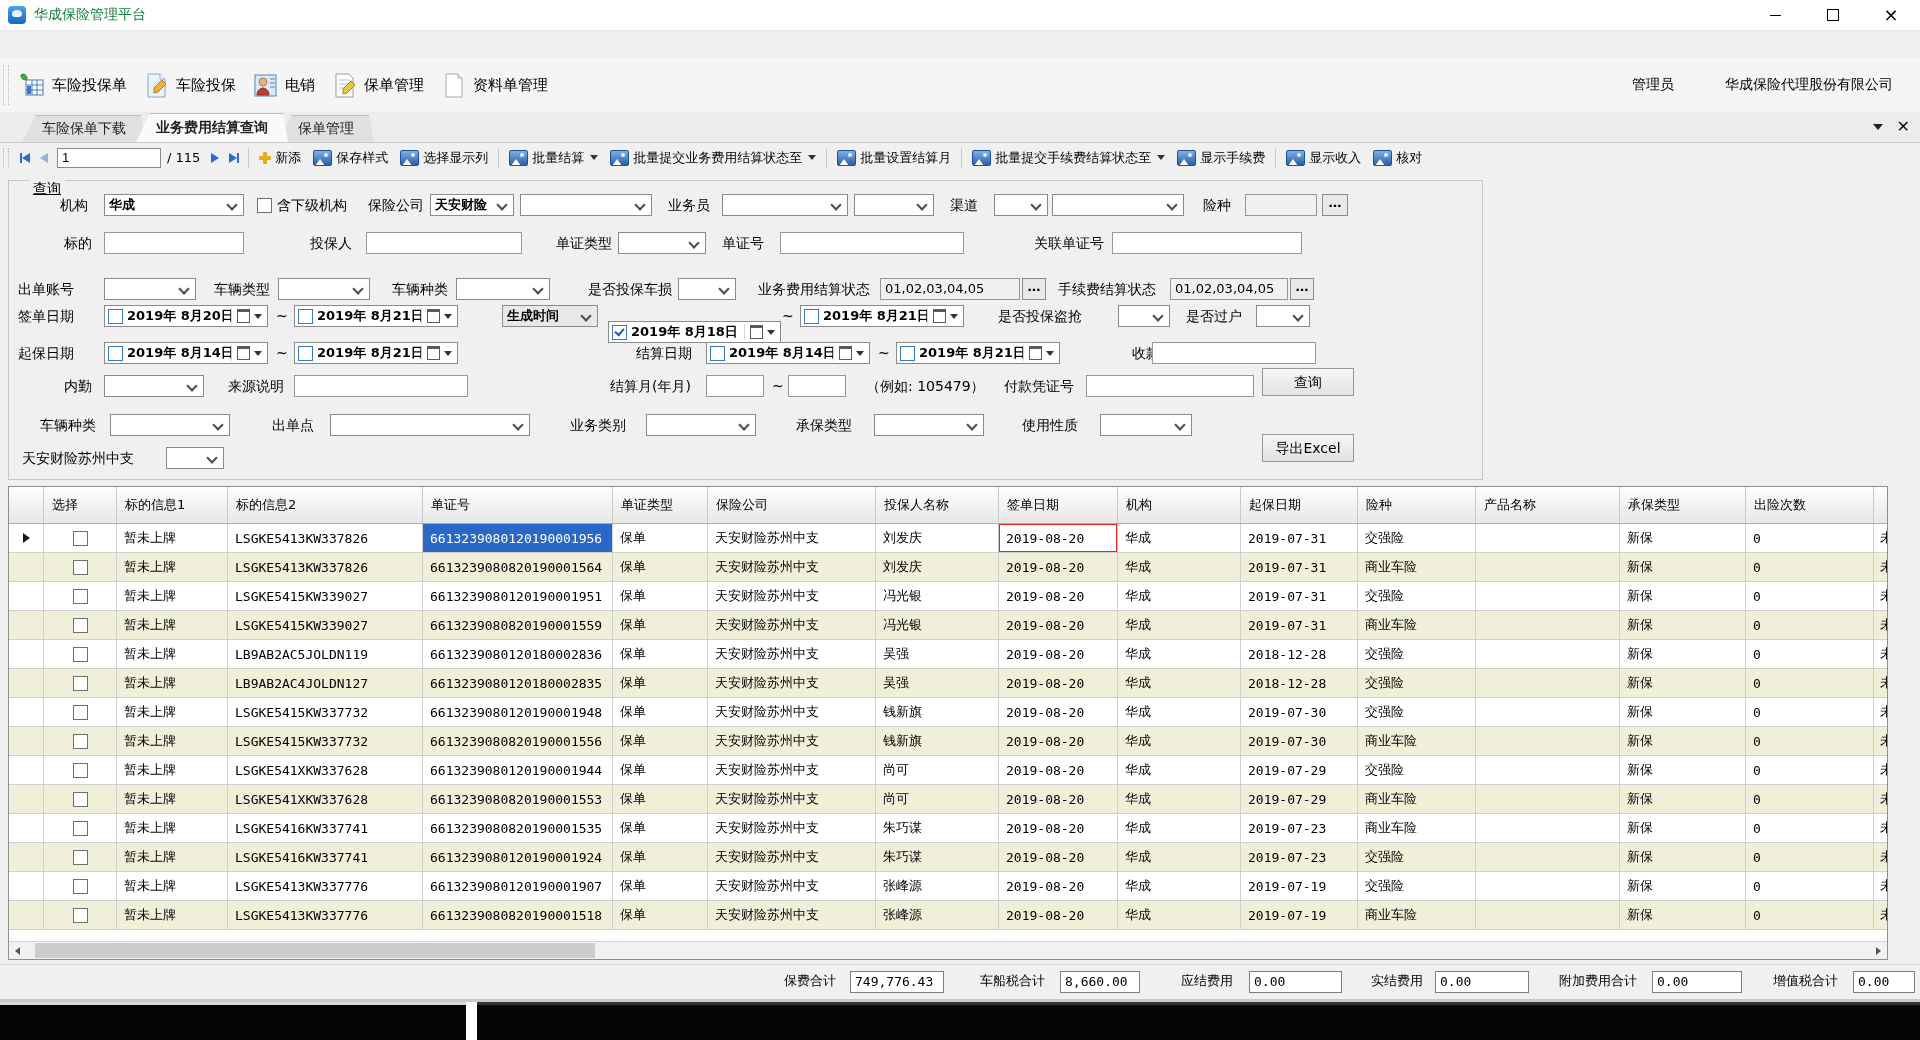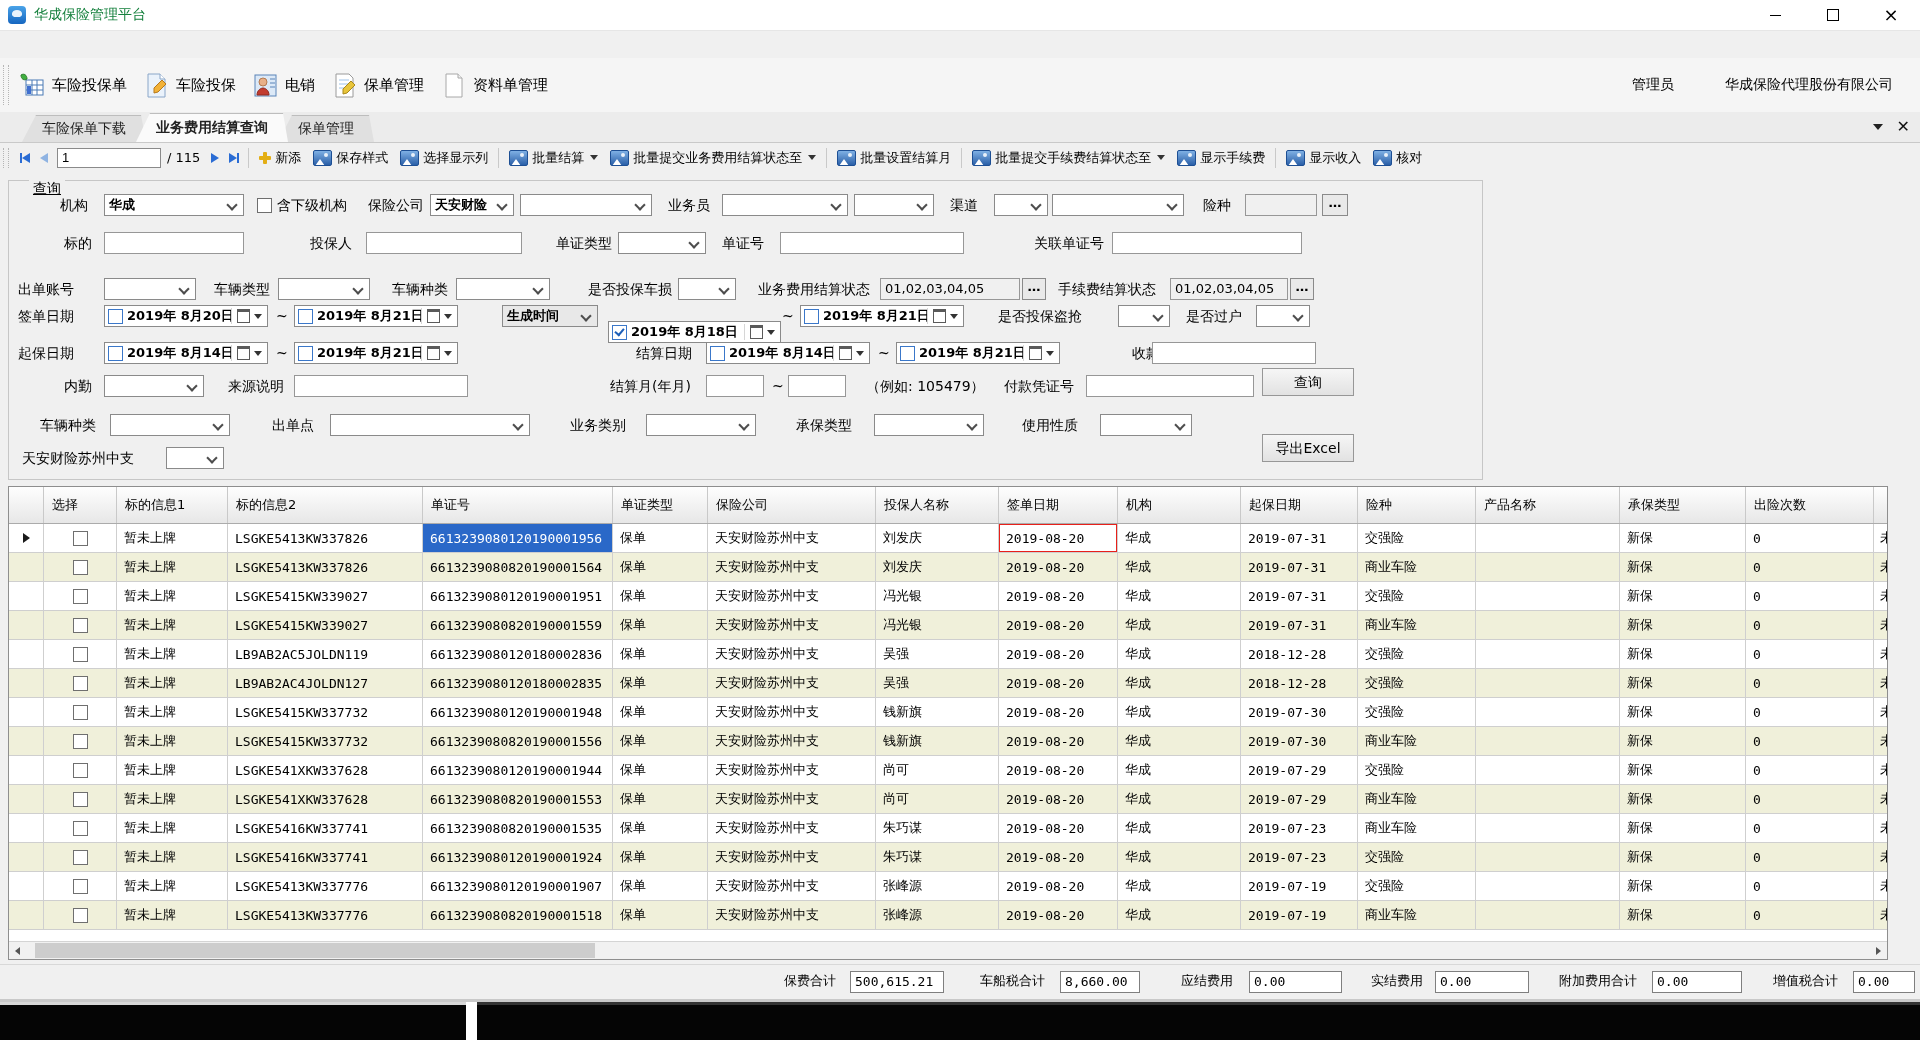--- a/index.html
+++ b/index.html
@@ -751,21 +751,21 @@
         </span>
       <span class="sthumb"></span>
       <span class="sarrow right">
           <i class="tri-sr"></i>
         </span>
     </div>
   </div>
 
   <div class="summary">
     <span class="slbl" style="left:784px">保费合计</span>
-    <span class="sbox" style="left:850px;width:94px">500,615.21</span>
+    <span class="sbox" style="left:850px;width:94px">749,776.43</span>
     <span class="slbl" style="left:980px">车船税合计</span>
     <span class="sbox" style="left:1060px;width:80px">8,660.00</span>
     <span class="slbl" style="left:1181px">应结费用</span>
     <span class="sbox" style="left:1249px;width:93px">0.00</span>
     <span class="slbl" style="left:1371px">实结费用</span>
     <span class="sbox" style="left:1435px;width:94px">0.00</span>
     <span class="slbl" style="left:1559px">附加费用合计</span>
     <span class="sbox" style="left:1652px;width:90px">0.00</span>
     <span class="slbl" style="left:1773px">增值税合计</span>
     <span class="sbox" style="left:1853px;width:62px">0.00</span>

